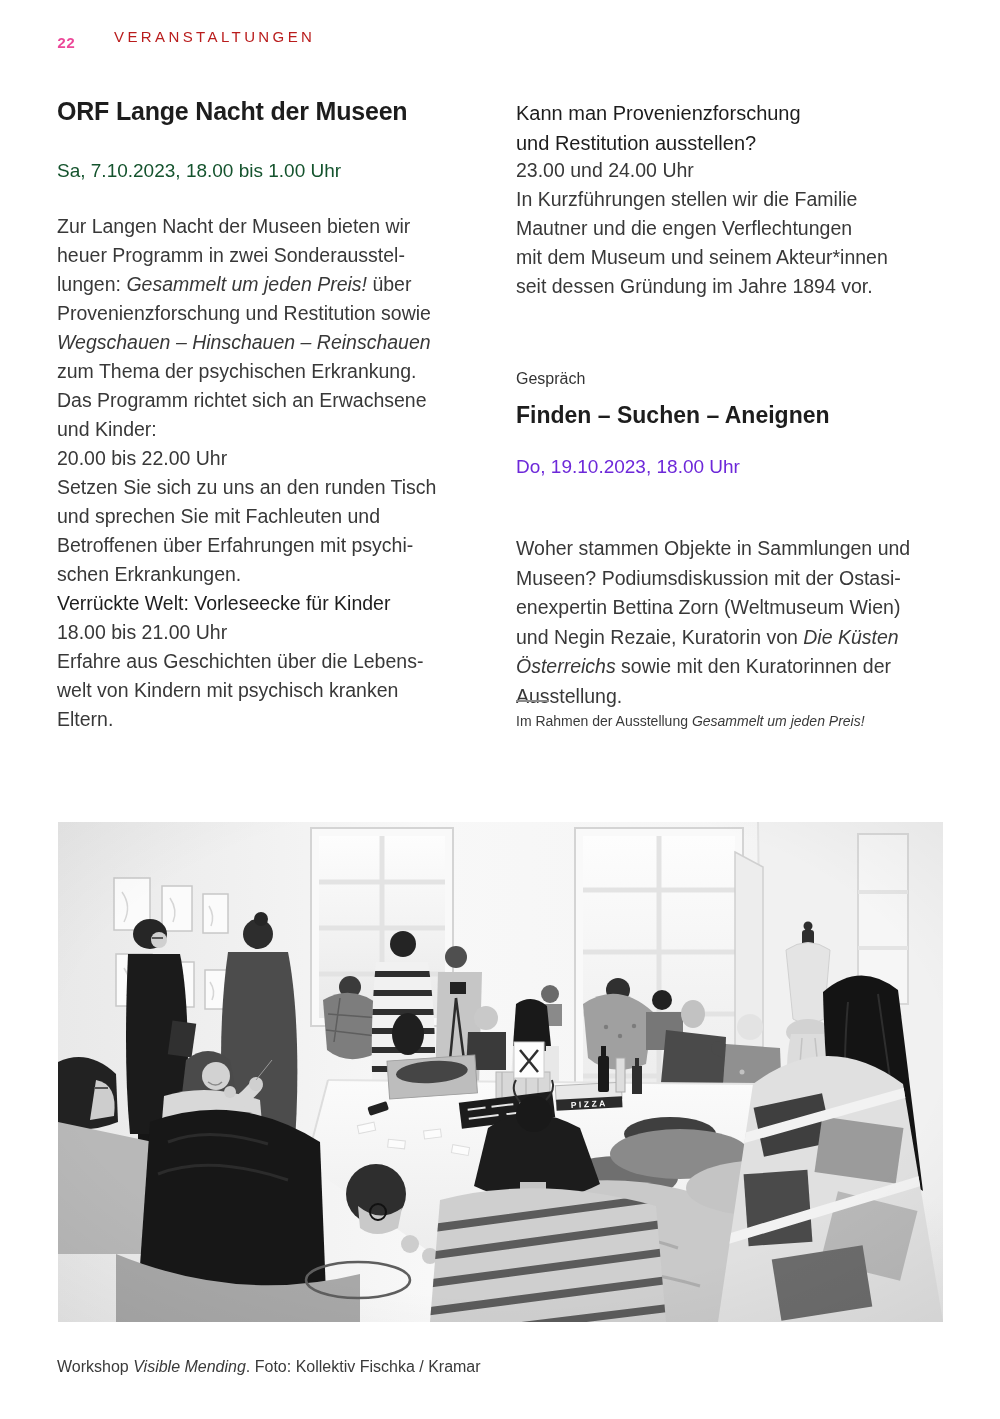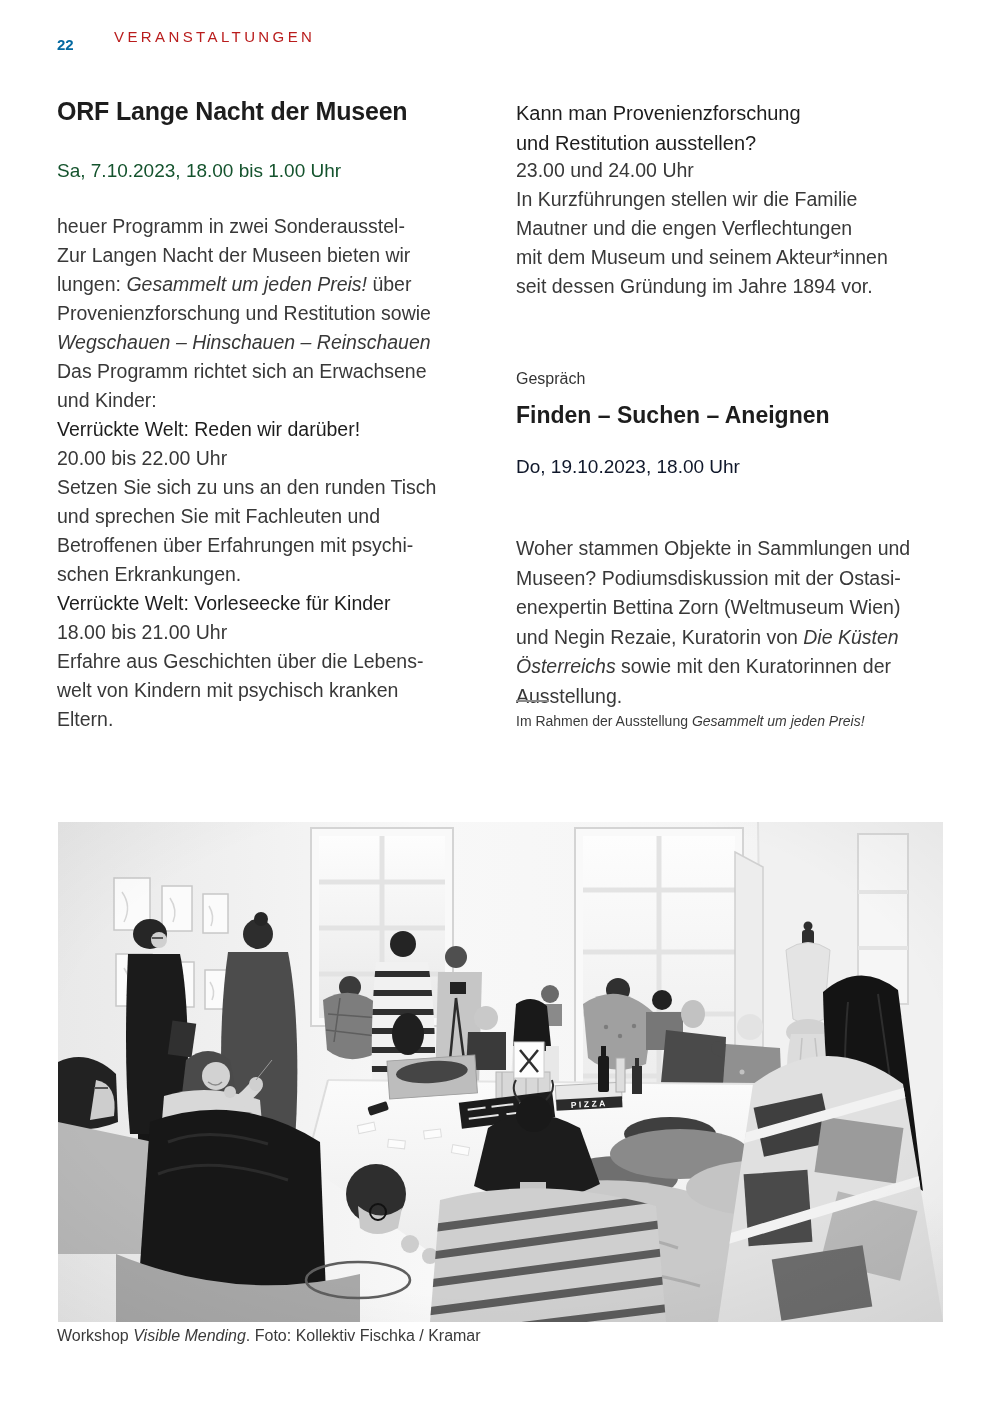--- a/index.html
+++ b/index.html
@@ -6,57 +6,57 @@
   body{
     width:1000px;height:1419px;position:relative;background:#ffffff;
     font-family:"Liberation Sans", sans-serif;color:#383838;
     -webkit-font-smoothing:antialiased;overflow:hidden;
   }
   .abs{position:absolute;}
   .ln{white-space:nowrap;}
   .it{font-style:italic;}
   .bd{font-weight:400;color:#1d1d1d;}
 
-  .pagenum{left:57px;top:36px;font-size:15px;font-weight:700;color:#0369a1;}
+  .pagenum{left:57px;top:36px;font-size:15px;font-weight:700;color:#ec4899;font-family:Liberation Mono, monospace;}
   .section{left:114px;top:28px;font-size:15px;letter-spacing:3.4px;color:#b91c1c;}
 
   .h1{left:57px;top:97px;font-size:25px;font-weight:700;color:#1d1d1d;letter-spacing:-0.2px;}
   .date1{left:57px;top:160px;font-size:19px;color:#14532d;}
   .body1{left:57px;top:212px;font-size:19.5px;line-height:29px;width:430px;}
 
   .rtitle{left:516px;top:98px;font-size:20px;line-height:30px;font-weight:700;color:#1d1d1d;}
   .rbody1{left:516px;top:156px;font-size:19.5px;line-height:29px;}
   .kicker{left:516px;top:370px;font-size:16px;color:#333333;}
   .rtitle2{left:516px;top:402px;font-size:23px;font-weight:700;color:#1d1d1d;}
-  .date2{left:516px;top:456px;font-size:19px;color:#0f172a;}
+  .date2{left:516px;top:456px;font-size:19px;color:#6d28d9;}
   .rbody2{left:516px;top:515px;font-size:19.5px;line-height:29.5px;margin-top:19px;}
   .divider{left:516px;top:700px;width:33px;height:0;border-top:2px solid #8a8a8a;}
   .footnote{left:516px;top:713px;font-size:14px;color:#3a3a3a;}
 
   .photo{left:58px;top:822px;width:885px;height:500px;margin:0;background:#f2f2f2;}
   .photo svg{display:block;}
-  .caption{left:57px;top:1327px;font-size:16px;color:#3a3a3a;}
+  .caption{left:57px;top:1358px;font-size:16px;color:#3a3a3a;}
 </style>
 </head>
 <body>
 
 <div class="abs pagenum">22</div>
 <div class="abs section">VERANSTALTUNGEN</div>
 
 <div class="abs h1">ORF Lange Nacht der Museen</div>
 <div class="abs date1">Sa, 7.10.2023, 18.00 bis 1.00 Uhr</div>
 <div class="abs body1">
+    <div class="ln"><span>Zur Langen Nacht der Museen bieten wir</span></div>
     <div class="ln"><span>heuer Programm in zwei Sonderausstel-</span></div>
-    <div class="ln"><span>Zur Langen Nacht der Museen bieten wir</span></div>
     <div class="ln"><span>lungen: </span><span class="it">Gesammelt um jeden Preis!</span><span> über</span></div>
     <div class="ln"><span>Provenienzforschung und Restitution sowie</span></div>
     <div class="ln"><span class="it">Wegschauen – Hinschauen – Reinschauen</span></div>
+    <div class="ln"><span>zum Thema der psychischen Erkrankung.</span></div>
     <div class="ln"><span>Das Programm richtet sich an Erwachsene</span></div>
     <div class="ln"><span>und Kinder:</span></div>
-    <div class="ln"><span class="bd">Verrückte Welt: Reden wir darüber!</span></div>
     <div class="ln"><span>20.00 bis 22.00 Uhr</span></div>
     <div class="ln"><span>Setzen Sie sich zu uns an den runden Tisch</span></div>
     <div class="ln"><span>und sprechen Sie mit Fachleuten und</span></div>
     <div class="ln"><span>Betroffenen über Erfahrungen mit psychi-</span></div>
     <div class="ln"><span>schen Erkrankungen.</span></div>
     <div class="ln"><span class="bd">Verrückte Welt: Vorleseecke für Kinder</span></div>
     <div class="ln"><span>18.00 bis 21.00 Uhr</span></div>
     <div class="ln"><span>Erfahre aus Geschichten über die Lebens-</span></div>
     <div class="ln"><span>welt von Kindern mit psychisch kranken</span></div>
     <div class="ln"><span>Eltern.</span></div>

